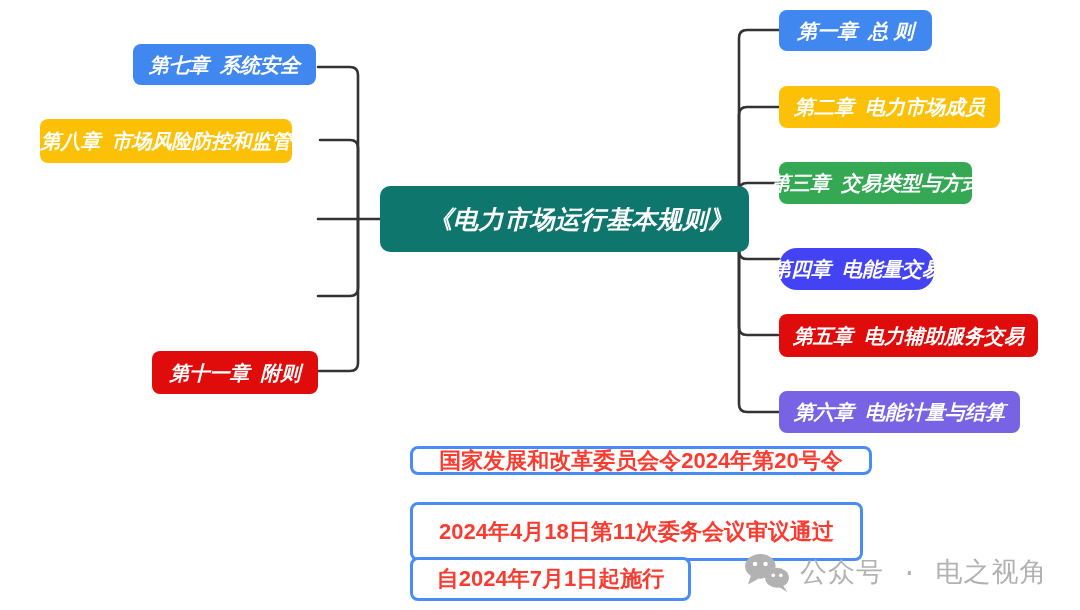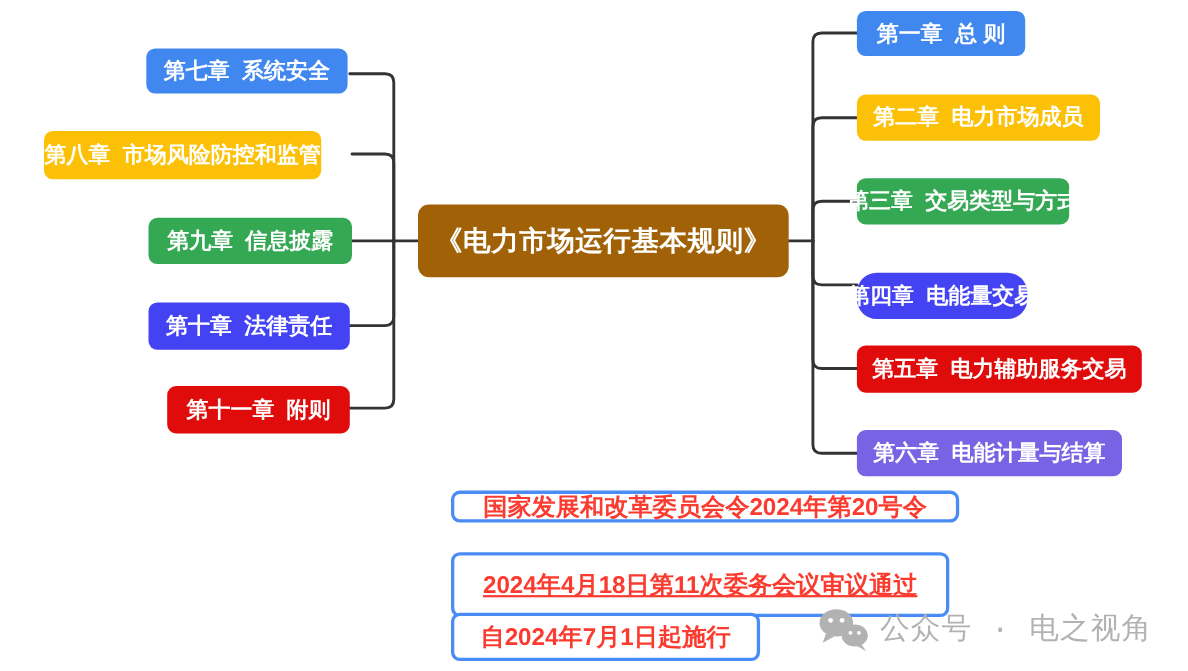--- a/index.html
+++ b/index.html
@@ -7,21 +7,21 @@
     width:1080px;height:610px;position:relative;overflow:hidden;
     background:#ffffff;
     font-family:"Liberation Sans","DejaVu Sans",sans-serif;
   }
   #canvas{position:absolute;inset:0;width:1080px;height:610px;}
   #wires{position:absolute;left:0;top:0;z-index:1;}
   .node{
     position:absolute;z-index:2;
     display:flex;align-items:center;justify-content:center;
     color:#ffffff;font-weight:bold;font-size:20px;
-    border-radius:8px;white-space:pre;line-height:1;
+    border-radius:8px;white-space:pre;line-height:1;font-style:italic;
   }
   .root{
     font-size:25px;border-radius:10px;letter-spacing:0.5px;
   }
   
   .ln1{left:133px;top:44px;width:183px;height:41px;}
   .ln2{left:40px;top:119px;width:252px;height:44px;}
   .ln3{left:135px;top:198px;width:185px;height:42px;}
   .ln4{left:135px;top:275px;width:183px;height:43px;}
   .ln5{left:152px;top:351px;width:166px;height:43px;}
@@ -36,21 +36,21 @@
   .rn6{left:779px;top:391px;width:241px;height:42px;}
   
   .annot{
     position:absolute;z-index:2;background:#ffffff;
     border:3px solid #4a8cf5;border-radius:8px;
     display:flex;align-items:center;justify-content:center;
     font-weight:bold;font-size:22px;white-space:pre;line-height:1;
     box-sizing:border-box;
   }
   .an1{left:410px;top:446px;width:462px;height:29px;}
-  .an2{left:410px;top:502px;width:453px;height:59px;text-decoration:underline;}
+  .an2{left:410px;top:502px;width:453px;height:59px;}
   .an3{left:410px;top:557px;width:281px;height:44px;}
   
   .watermark{
     position:absolute;z-index:2;left:744px;top:552px;
     display:flex;align-items:center;gap:10px;
   }
   .watermark .wm-text{
     font-size:27px;letter-spacing:1px;white-space:pre;line-height:1;font-family:Liberation Mono, monospace;
   }
 </style>
@@ -74,25 +74,23 @@
       <path d="M 739 219 V 115 Q 739 107 747 107 H 779"></path>
       <path d="M 739 219 V 191 Q 739 183 747 183 H 779"></path>
       <path d="M 739 219 V 251 Q 739 259 747 259 H 779"></path>
       <path d="M 739 219 V 327 Q 739 335 747 335 H 779"></path>
       <path d="M 739 219 V 404 Q 739 412 747 412 H 779"></path>
     </g>
   </svg>
 
   <div class="node ln1" style="background-color: rgb(65, 135, 240);">第七章  系统安全</div>
   <div class="node ln2" style="background-color: rgb(252, 193, 7);">第八章  市场风险防控和监管</div>
-  <div class="node ln3" style="background-color: rgb(52, 168, 83);">第九章  信息披露</div>
-  <div class="node ln4" style="background-color: rgb(68, 67, 243);">第十章  法律责任</div>
   <div class="node ln5" style="background-color: rgb(224, 12, 12);">第十一章  附则</div>
 
-  <div class="node root rootpos" style="background-color: #a16207;">《电力市场运行基本规则》</div>
+  <div class="node root rootpos" style="background-color: #0f766e; padding-left: 32px;">《电力市场运行基本规则》</div>
 
   <div class="node rn1" style="background-color: rgb(65, 135, 240);">第一章  总 则</div>
   <div class="node rn2" style="background-color: rgb(252, 193, 7);">第二章  电力市场成员</div>
   <div class="node rn3" style="background-color: rgb(52, 168, 83);">第三章  交易类型与方式</div>
   <div class="node rn4" style="background-color: rgb(68, 67, 243);">第四章  电能量交易</div>
   <div class="node rn5" style="background-color: rgb(224, 12, 12);">第五章  电力辅助服务交易</div>
   <div class="node rn6" style="background-color: rgb(119, 99, 227);">第六章  电能计量与结算</div>
 
   <div class="annot an1" style="color: rgb(251, 59, 48); border-color: rgb(74, 140, 245);">国家发展和改革委员会令2024年第20号令</div>
   <div class="annot an2" style="color: rgb(251, 59, 48); border-color: rgb(74, 140, 245);">2024年4月18日第11次委务会议审议通过</div>

